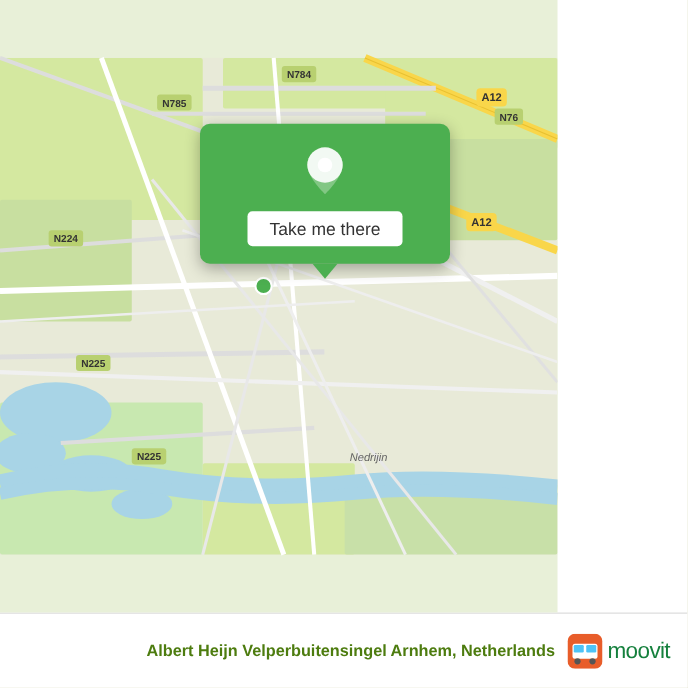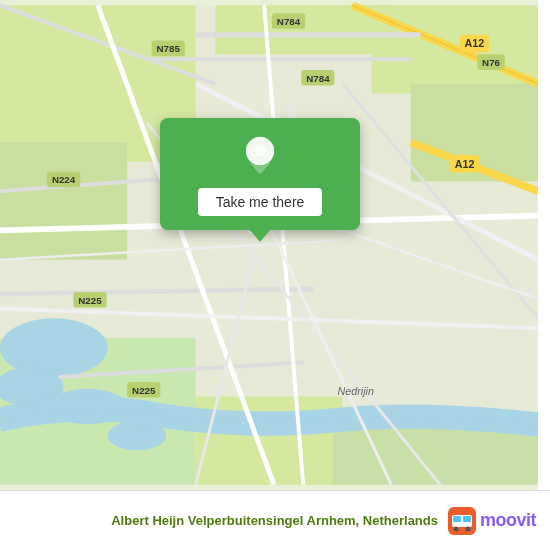--- a/index.html
+++ b/index.html
@@ -5,31 +5,31 @@
     * { margin: 0; padding: 0; box-sizing: border-box; }
     body {
       width: 550px;
       height: 550px;
       overflow: hidden;
       font-family: Arial, sans-serif;
       position: relative;
     }
 
     #map-container {
-      width: 538px;
+      width: 446px;
       height: 490px;
       position: relative;
       overflow: hidden;
       background-color: #e8f0d8;
     }
 
     
     .map-popup {
       position: absolute;
-      top: 118px;
+      top: 99px;
       left: 160px;
       width: 200px;
       background: #4caf50;
       border-radius: 8px;
       padding: 18px 16px 14px;
       display: flex;
       flex-direction: column;
       align-items: center;
       box-shadow: 0 4px 12px rgba(0,0,0,0.3);
       z-index: 100;
@@ -93,22 +93,22 @@
     }
 
     .moovit-logo {
       display: flex;
       align-items: center;
       gap: 4px;
     }
 
     .moovit-text {
       font-size: 18px;
-      font-weight: bold;
-      color: #8b5cf6;
+      font-weight: normal;
+      color: #15803d;
       letter-spacing: -0.5px;
     }
 
     .moovit-icon {
       width: 28px;
       height: 28px;
     }
 
     
     .map-svg {

